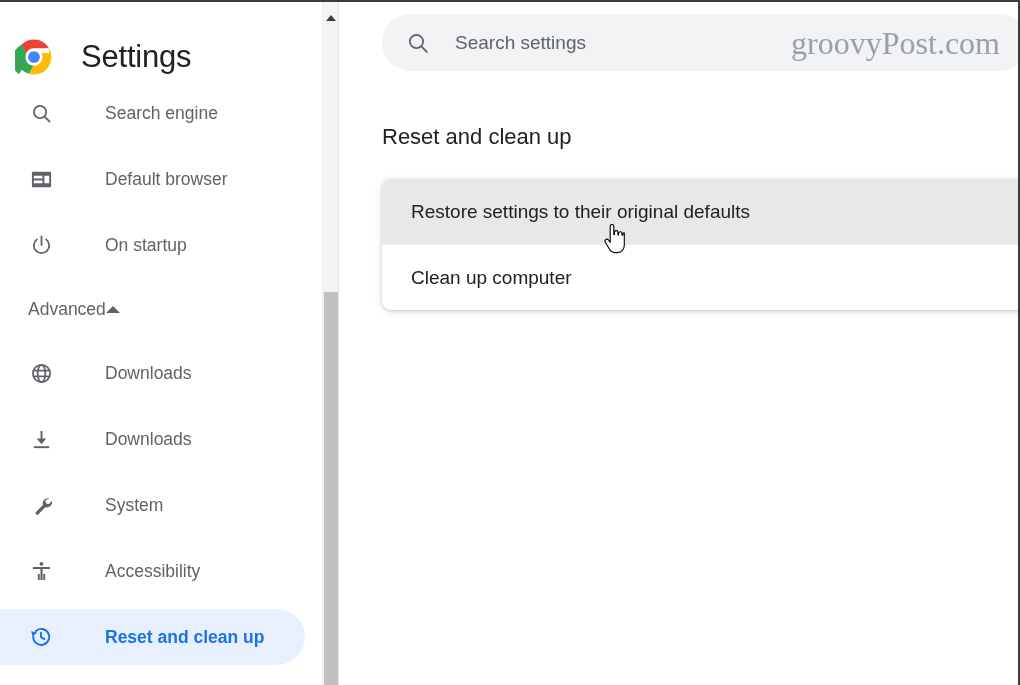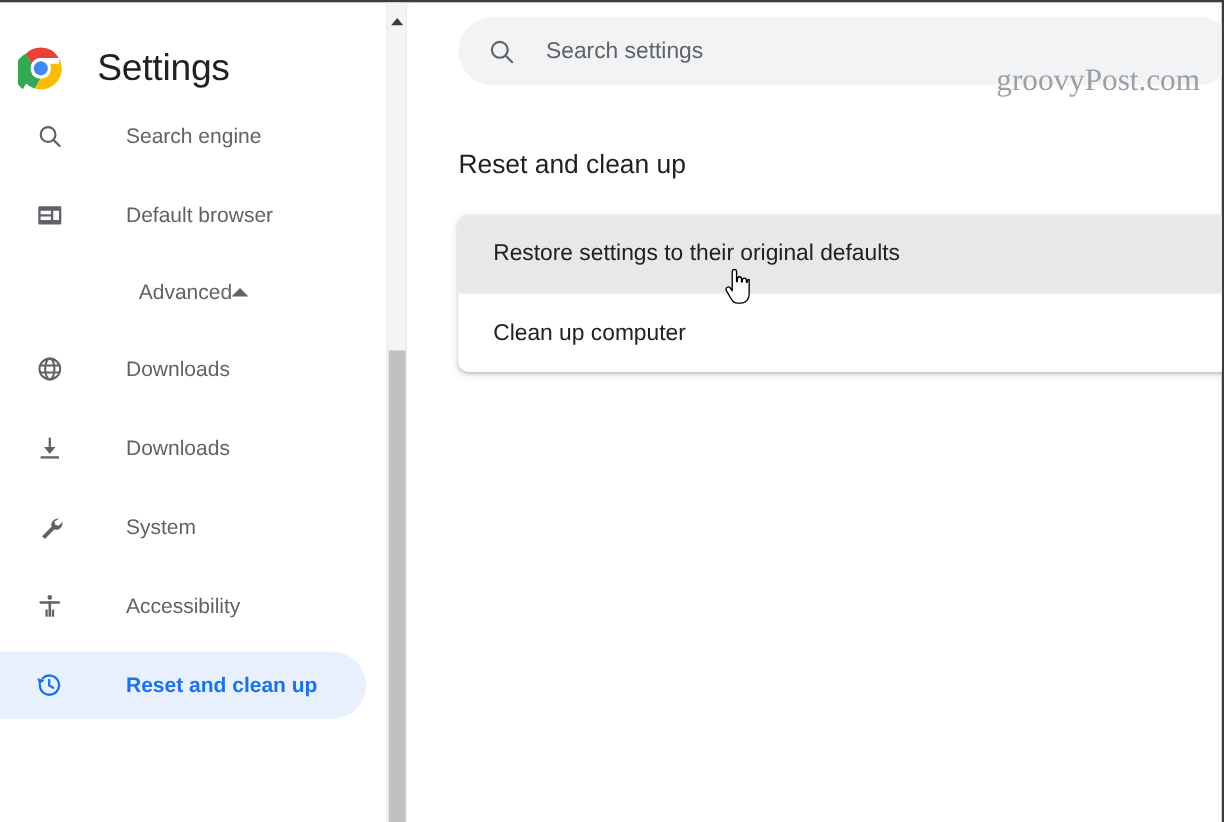--- a/index.html
+++ b/index.html
@@ -112,21 +112,21 @@
   }
 
   .nav-section {
     height: 62px;
     display: flex;
     align-items: center;
     padding-left: 28px;
     padding-right: 44px;
     box-sizing: border-box;
     cursor: pointer;
-    justify-content: center;
+    justify-content: flex-start;
   }
   .nav-section .sec-label {
     font-size: 17.5px;
     color: #5f6368;
   }
   .chevron-up {
     width: 0; height: 0;
     border-left: 7px solid transparent;
     border-right: 7px solid transparent;
     border-bottom: 7px solid #5f6368;
@@ -192,24 +192,23 @@
     font-size: 19px;
     color: #5f6368;
     text-align: center;
   }
   #watermark {
     position: absolute;
     right: 28px;
     top: 50%;
     transform: translateY(-50%);
     font-family: "Liberation Serif", serif;
-    font-size: 26px;
+    font-size: 32px;
     color: #9aa0a6;
     white-space: nowrap;
-    margin-top: 24px;
   }
 
   #page-title {
     position: absolute;
     left: 41px;
     top: 122px;
     font-size: 22px;
     color: #202124;
   }
 
@@ -285,20 +284,29 @@
 
       <div class="nav-item">
         <span class="nav-icon">
           <svg width="23" height="23" viewBox="0 0 24 24" fill="currentColor">
             <path d="M3 4h18a1 1 0 0 1 1 1v14a1 1 0 0 1-1 1H3a1 1 0 0 1-1-1V5a1 1 0 0 1 1-1zm1 4v3h9V8H4zm0 5v3h9v-3H4zm11-5v8h5V8h-5z"></path>
           </svg>
         </span>
         <span class="nav-label">Default browser</span>
       </div>
 
+      <div class="nav-item">
+        <span class="nav-icon">
+          <svg width="23" height="23" viewBox="0 0 24 24" fill="none" stroke="currentColor" stroke-width="1.9" stroke-linecap="round">
+            <path d="M7.2 5.6a8 8 0 1 0 9.6 0"></path>
+              <line x1="12" y1="2.6" x2="12" y2="11.4"></line>
+          </svg>
+        </span>
+        <span class="nav-label">On startup</span>
+      </div>
 
       <div class="nav-section">
         <span class="sec-label">Advanced</span>
         <span class="chevron-up"></span>
       </div>
 
       <div class="nav-item">
         <span class="nav-icon">
           <svg width="23" height="23" viewBox="0 0 24 24" fill="none" stroke="currentColor" stroke-width="1.8">
             <circle cx="12" cy="12" r="9"></circle>

